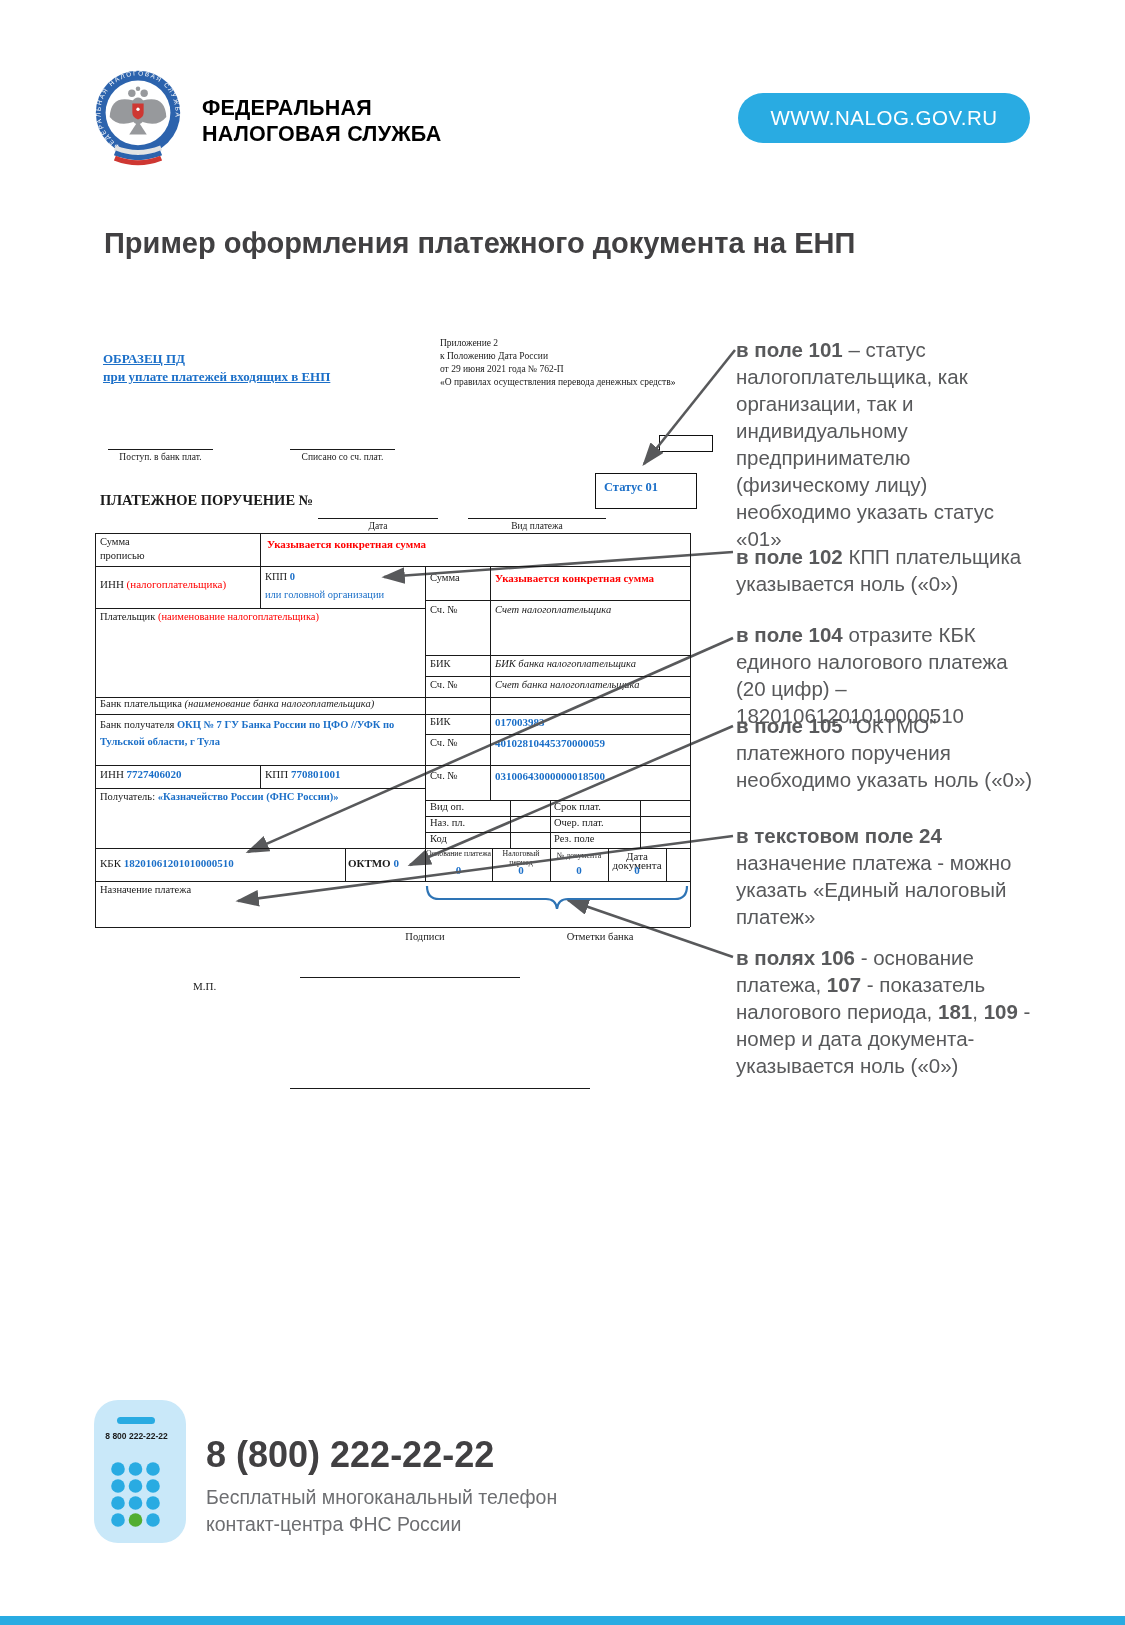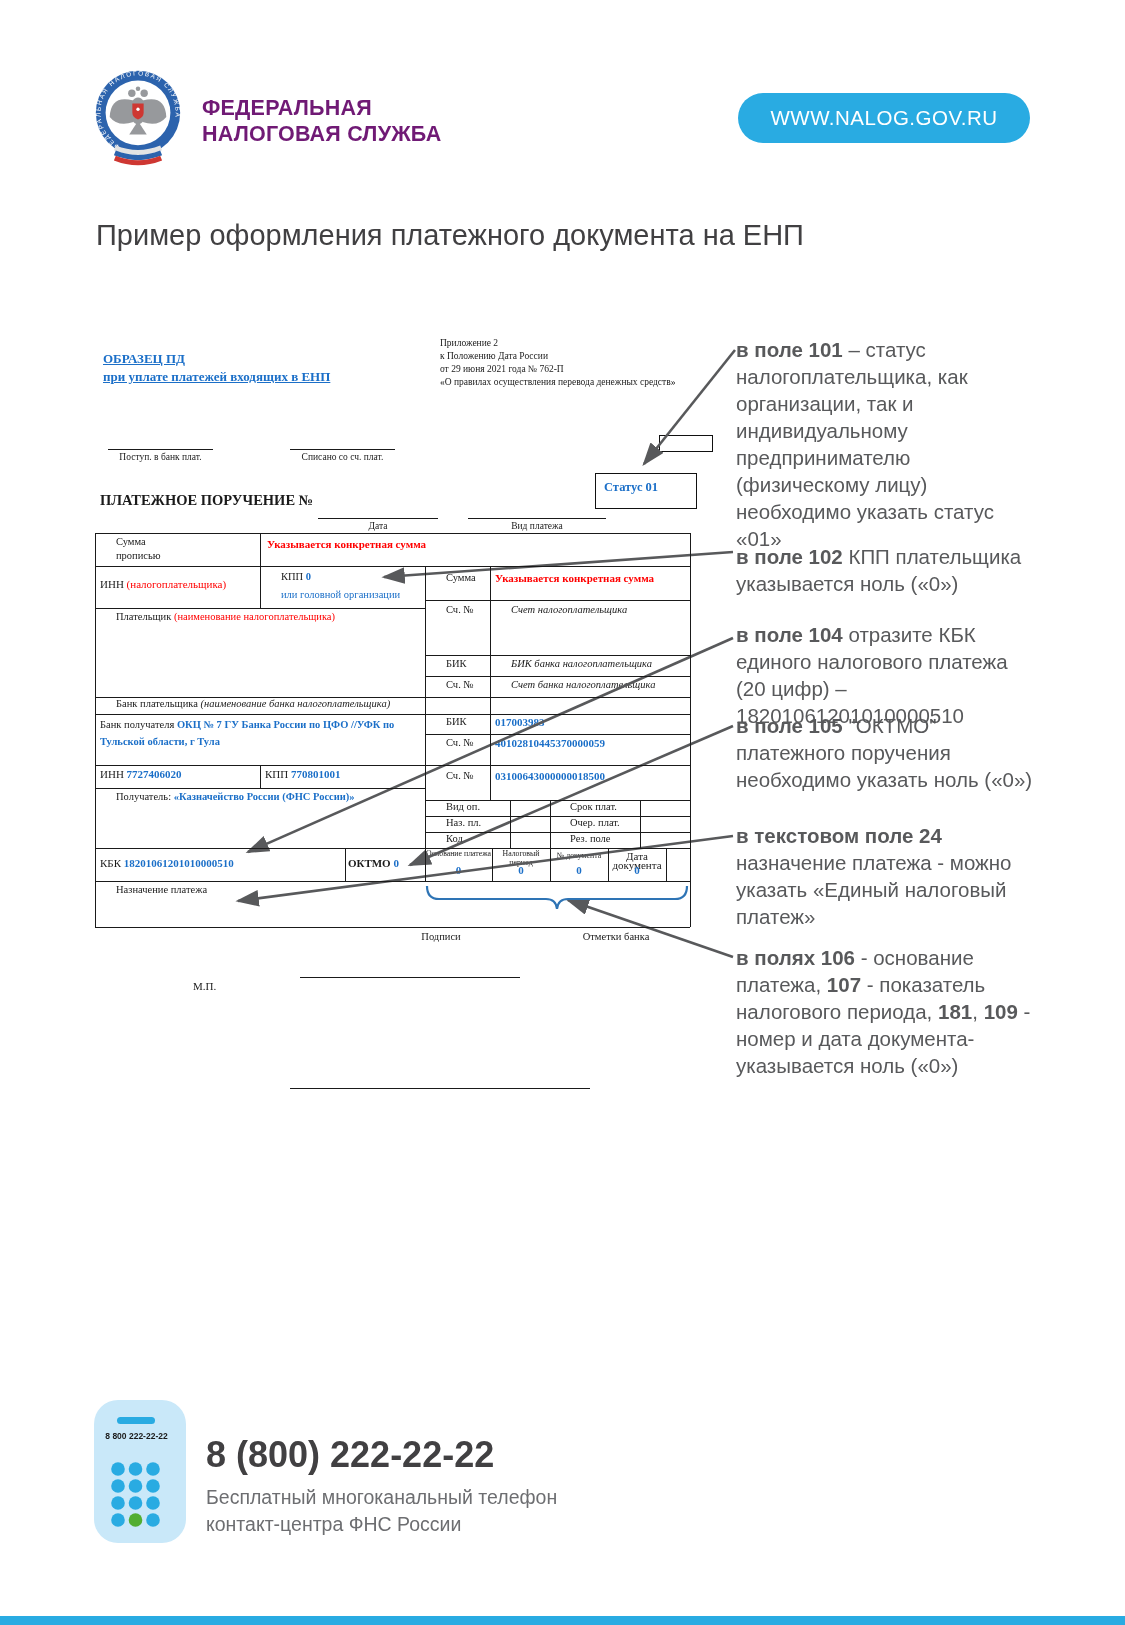--- a/index.html
+++ b/index.html
@@ -11,25 +11,25 @@
   .hl{position:absolute;height:1.4px;background:#1a1a1a;}
   .vl{position:absolute;width:1.4px;background:#1a1a1a;}
   .red{color:#FF0000;font-weight:bold;}
   .rednote{color:#FF0000;}
   .blue{color:#1B6FC8;}
   .bb{color:#1B6FC8;font-weight:bold;}
   .it{font-style:italic;}
   .ctr{text-align:center;}
   .ann{position:absolute;left:736px;width:302px;font-size:20.5px;line-height:27px;color:#58595B;}
   .ann .ab{font-weight:bold;}
-  .fs10{font-size:10.5px;margin-left:16px;} .fs11{font-size:11px;} .fs9{font-size:9.5px;}
+  .fs10{font-size:10.5px;} .fs11{font-size:11px;} .fs9{font-size:9.5px;}
   #url-pill{position:absolute;left:738px;top:93px;width:292px;height:50px;border-radius:26px;
     background:#29ABE2;color:#fff;display:flex;align-items:center;justify-content:center;
     font-size:20.5px;letter-spacing:.5px;}
-  #brand{position:absolute;left:202px;top:95px;font-weight:bold;font-size:21.5px;line-height:26px;color:#701a75;letter-spacing:.2px;}
+  #brand{position:absolute;left:202px;top:95px;font-weight:bold;font-size:21.5px;line-height:26px;color:#000000;letter-spacing:.2px;}
   #page-title{position:absolute;left:92px;top:215px;font-size:29px;color:#414042;}
   #sample{position:absolute;left:103px;top:350px;font-size:13px;font-weight:bold;color:#1B6FC8;
     font-family:"Liberation Serif",serif;line-height:18px;text-decoration:underline;}
   #annex{position:absolute;left:440px;top:337px;font-size:9.5px;line-height:13px;font-family:"Liberation Serif",serif;color:#1a1a1a;}
   .box{position:absolute;border:1.6px solid #111;background:#fff;}
   #status-box{left:595px;top:473px;width:100px;height:34px;}
   #status-box span{position:absolute;left:8px;top:6px;font-size:12.5px;font-weight:bold;color:#1B6FC8;font-family:"Liberation Serif",serif;}
   #empty-box{left:659px;top:435px;width:52px;height:15px;border-width:1.2px;}
   #phone-num{position:absolute;left:206px;top:1434px;font-size:36px;font-weight:bold;color:#414042;}
   #phone-desc{position:absolute;left:206px;top:1484px;font-size:19.5px;line-height:27px;color:#6d6e71;}
@@ -70,21 +70,21 @@
 
   <div id="brand">
     <div>ФЕДЕРАЛЬНАЯ</div>
     <div>НАЛОГОВАЯ СЛУЖБА</div>
   </div>
 
   <div id="url-pill">
     <span>WWW.NALOG.GOV.RU</span>
   </div>
 
-  <h1 id="page-title" style="font-weight:normal;margin:4px;">Пример оформления платежного документа на ЕНП</h1>
+  <h1 id="page-title" style="font-weight:bold;margin:12px;">Пример оформления платежного документа на ЕНП</h1>
 
   <div id="sample">
     <div>ОБРАЗЕЦ ПД</div>
     <div>при уплате платежей входящих в ЕНП</div>
   </div>
 
   <div id="annex">
     <div>Приложение 2</div>
     <div>к Положению Дата России</div>
     <div>от 29 июня 2021 года № 762-П</div>

